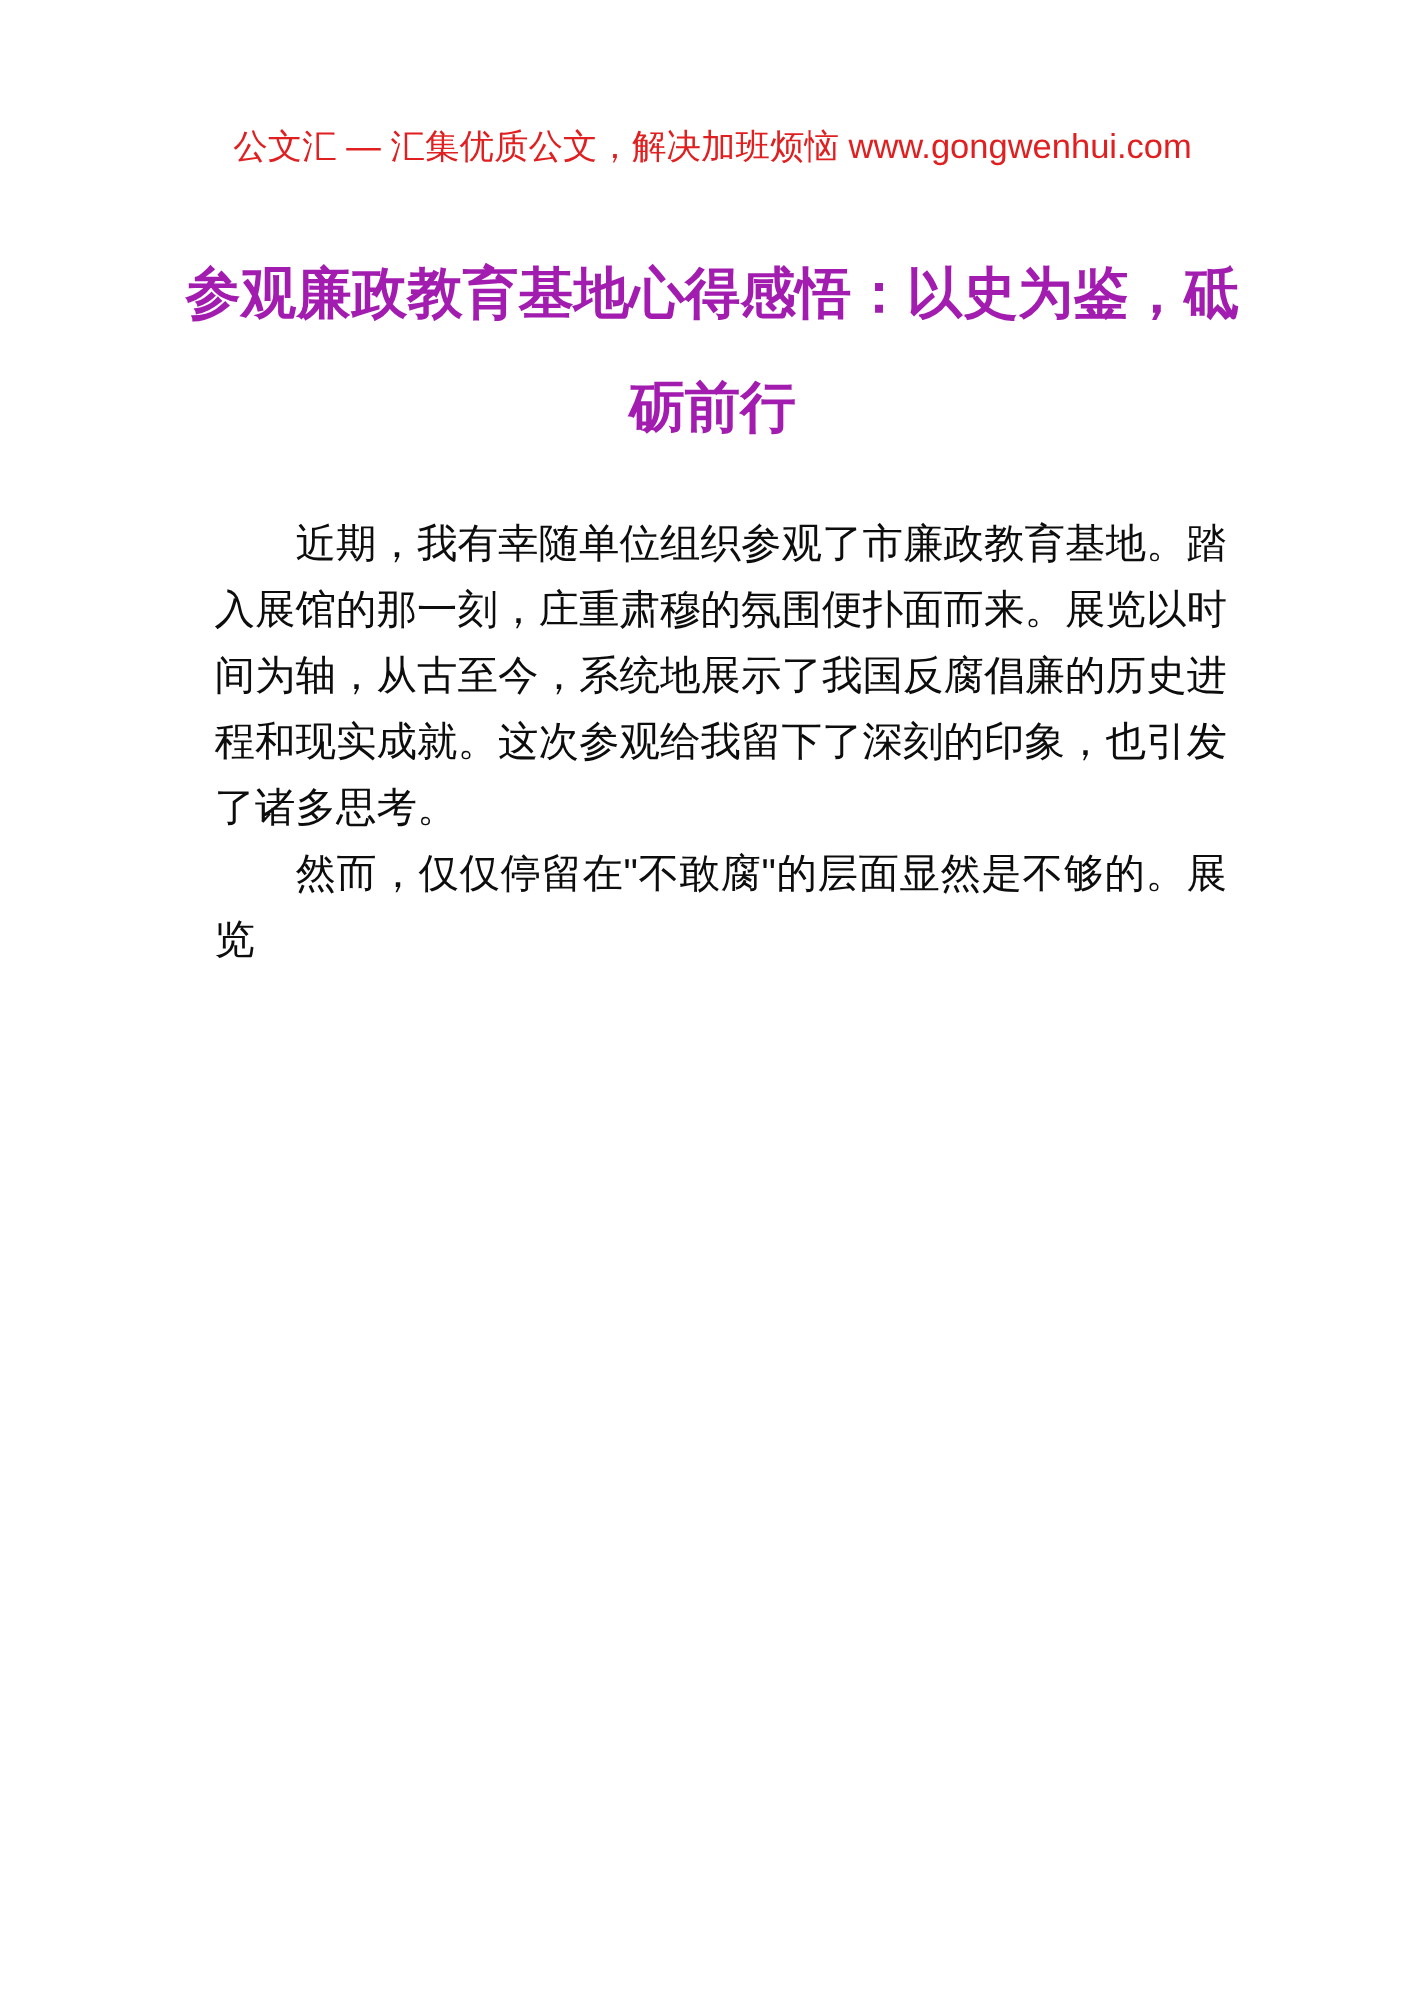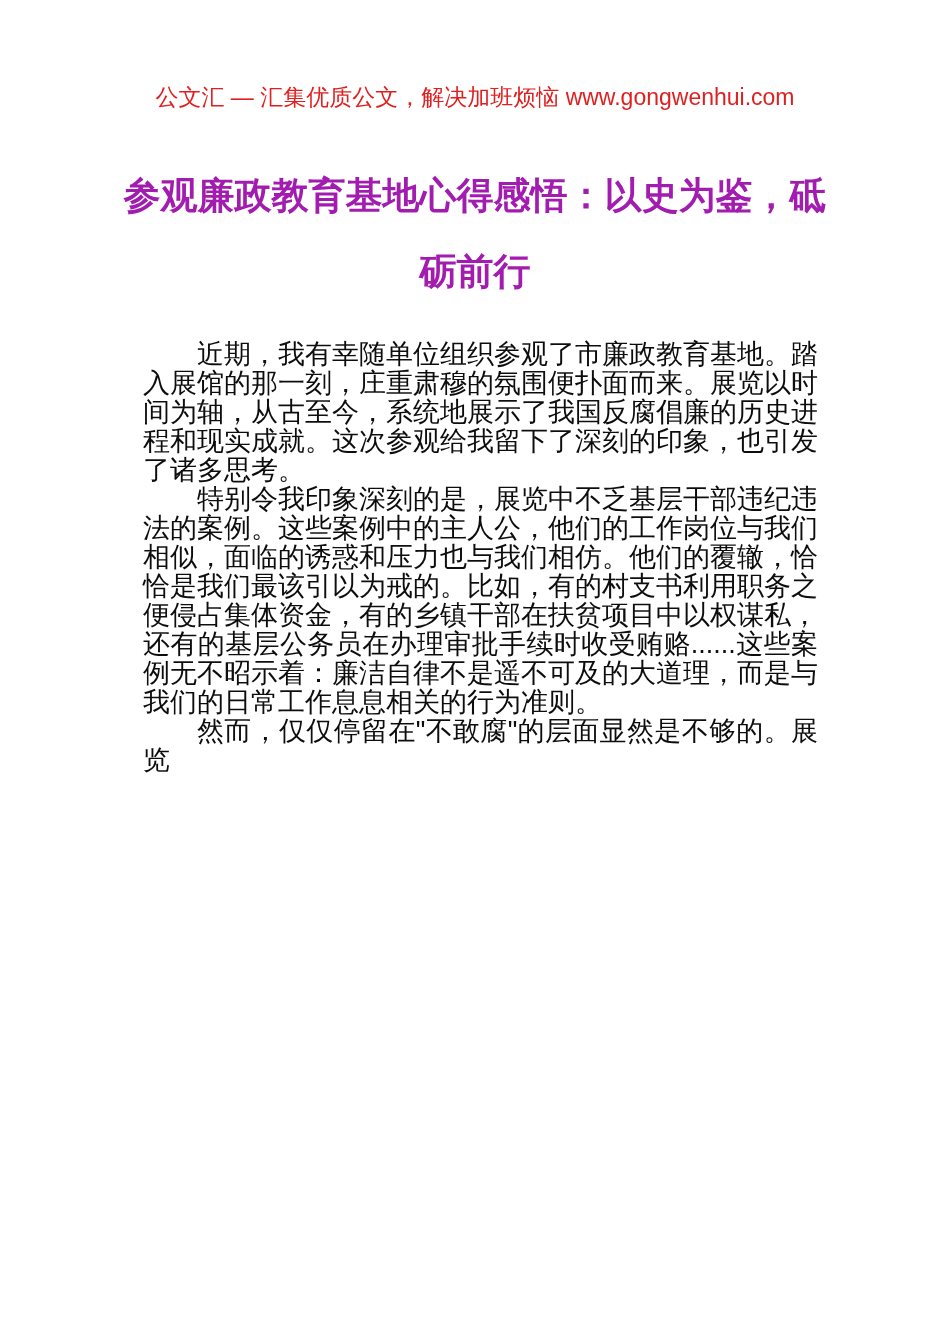--- a/index.html
+++ b/index.html
@@ -34,35 +34,34 @@
     font-family: "Liberation Sans", sans-serif;
   }
   .content {
     margin-top: 30px;
     padding: 0 132px 0 143px;
   }
   .content p {
     margin: 0;
     color: #0d0d0d;
     font-size: 27px;
-    line-height: 29px;
+    line-height: 44px;
     text-align: justify;
     text-indent: 2em;
     word-break: break-all;
     font-family: "Liberation Sans", sans-serif;
   }
 </style>
 </head>
 <body>
 
 <div class="page">
 
   <div class="banner">公文汇 — 汇集优质公文，解决加班烦恼 www.gongwenhui.com</div>
 
   <h1 class="doc-title">参观廉政教育基地心得感悟：以史为鉴，砥砺前行</h1>
 
   <div class="content">
     <p>近期，我有幸随单位组织参观了市廉政教育基地。踏入展馆的那一刻，庄重肃穆的氛围便扑面而来。展览以时间为轴，从古至今，系统地展示了我国反腐倡廉的历史进程和现实成就。这次参观给我留下了深刻的印象，也引发了诸多思考。</p>
-    <p>特别令我印象深刻的是，展览中不乏基层干部违纪违法的案例。这些案例中的主人公，他们的工作岗位与我们相似，面临的诱惑和压力也与我们相仿。他们的覆辙，恰恰是我们最该引以为戒的。比如，有的村支书利用职务之便侵占集体资金，有的乡镇干部在扶贫项目中以权谋私，还有的基层公务员在办理审批手续时收受贿赂......这些案例无不昭示着：廉洁自律不是遥不可及的大道理，而是与我们的日常工作息息相关的行为准则。</p>
     <p>然而，仅仅停留在"不敢腐"的层面显然是不够的。展览</p>
   </div>
 
 </div>
 
 </body></html>

